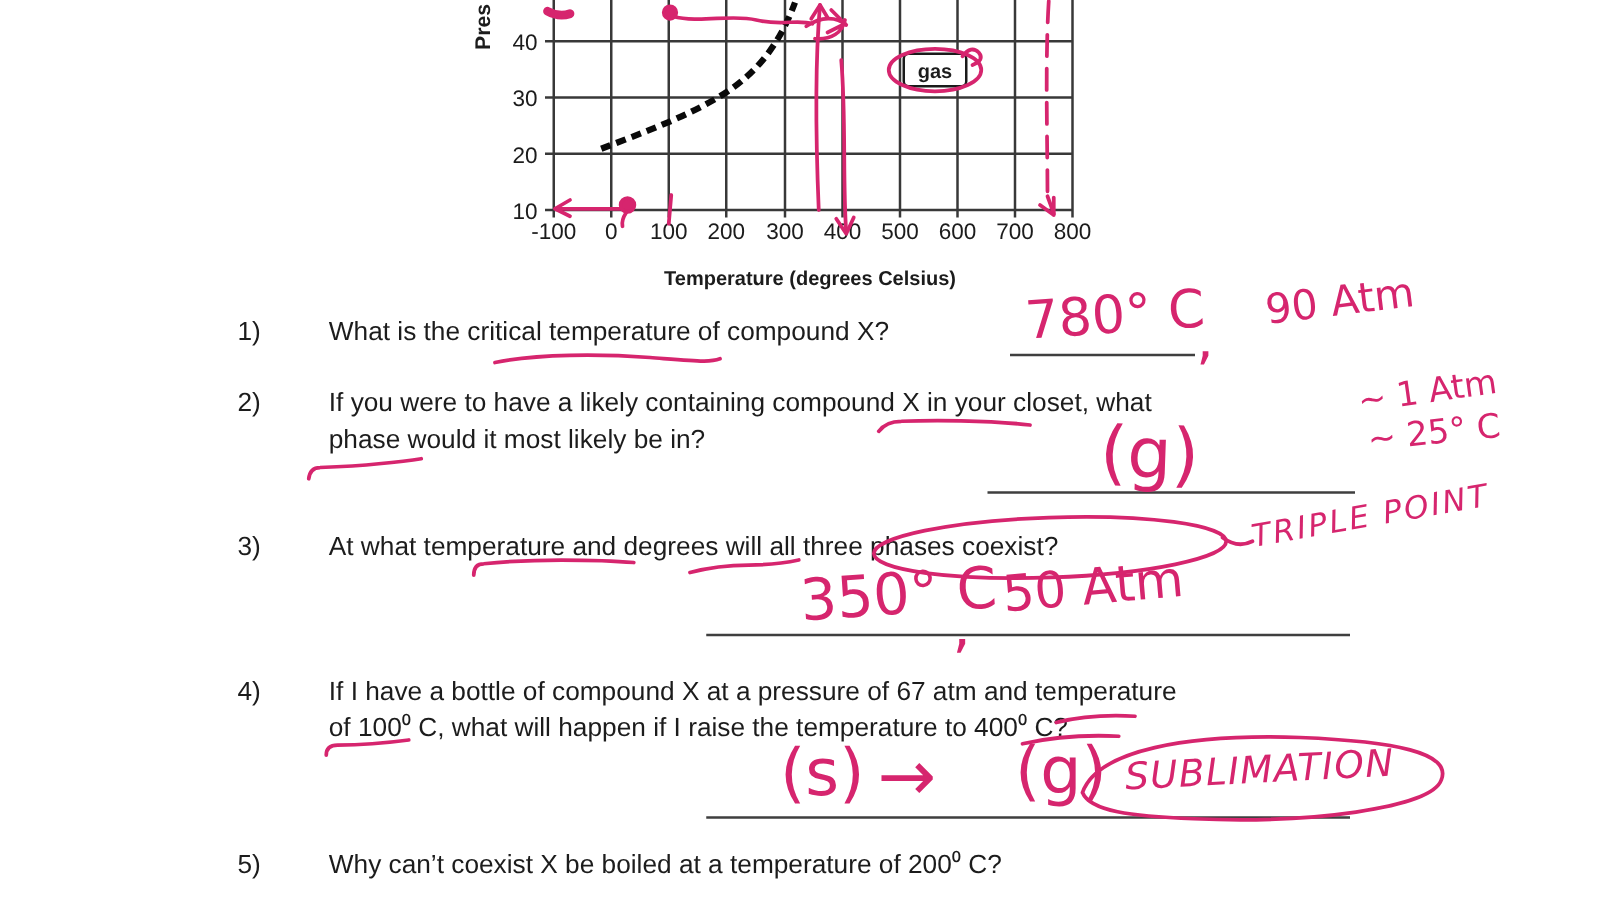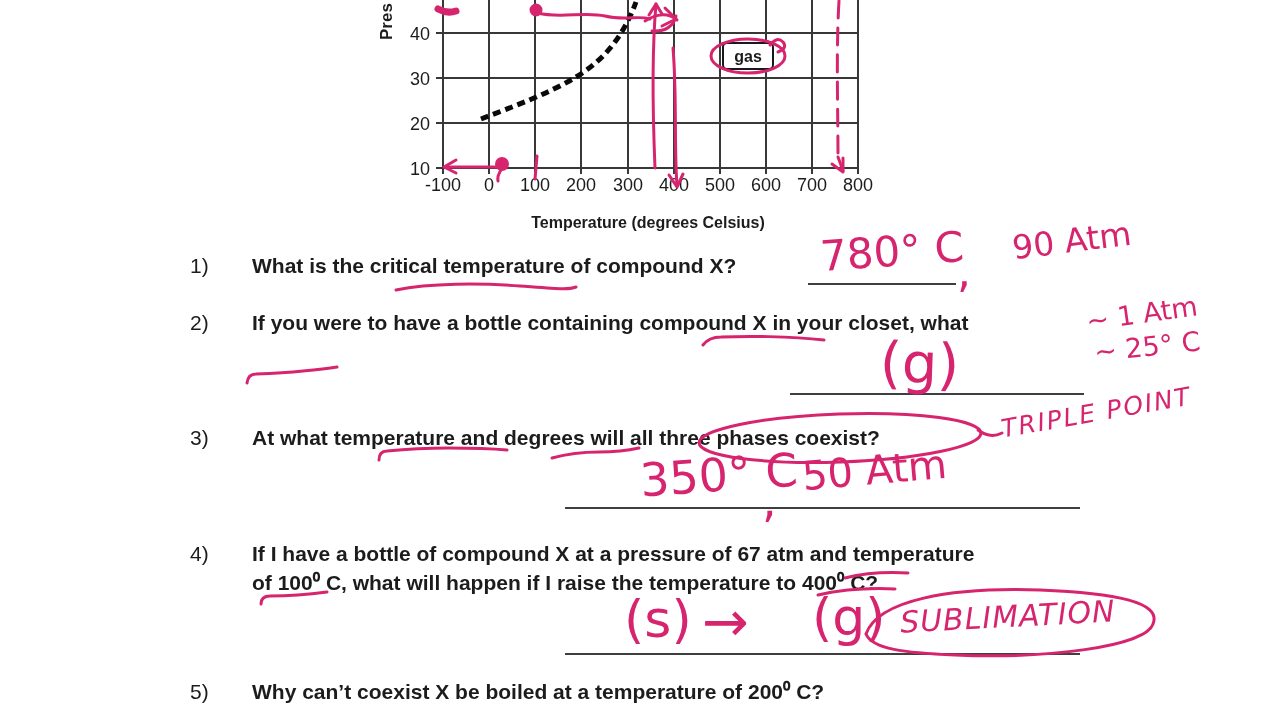--- a/index.html
+++ b/index.html
@@ -5,21 +5,21 @@
   :root { --ink:#d6256e; --text:#1c1c1c; --grid:#383838; --ansline:#3f3f3f; }
   html,body { margin:0; padding:0; }
   .page {
     position:relative; width:1280px; height:720px; background:#ffffff;
     overflow:hidden; font-family:"Liberation Sans", sans-serif; color:var(--text);
   }
   .chart-svg, .ink-svg { position:absolute; left:0; top:0; }
   .ink-svg { pointer-events:none; }
   .q { position:absolute; font-size:21px; line-height:29px; color:var(--text); }
   .qnum { position:absolute; left:0; top:0; }
-  .qtext { position:absolute; left:62px; top:0; width:850px; white-space:nowrap;font-weight:bold; }
+  .qtext { position:absolute; left:73px; top:0; width:850px; white-space:nowrap; }
   .ansline { position:absolute; height:0; border-top:2px solid var(--ansline); }
   .ink-text {
     position:absolute; color:var(--ink);
     font-family:"DejaVu Sans", sans-serif; white-space:nowrap; line-height:1;
   }
   .chart-label { font-family:"Liberation Sans", sans-serif; }
 </style>
 </head>
 <body>
 
@@ -79,21 +79,22 @@
   <div class="q" style="left:190px; top:251px;">
     <span class="qnum">1)</span>
     <div class="qtext">
         <div>What is the critical temperature of compound X?</div>
       </div>
   </div>
 
   <div class="q" style="left:190px; top:308px;">
     <span class="qnum">2)</span>
     <div class="qtext">
-      <div>If you were to have a bottle containing compound X in your closet, what</div>
+      <div>If you were to have a likely containing compound X in your closet, what</div>
+      <div>phase would it most likely be in?</div>
     </div>
   </div>
 
   <div class="q" style="left:190px; top:423px;">
     <span class="qnum">3)</span>
     <div class="qtext">
         <div>At what temperature and degrees will all three phases coexist?</div>
       </div>
   </div>
 

